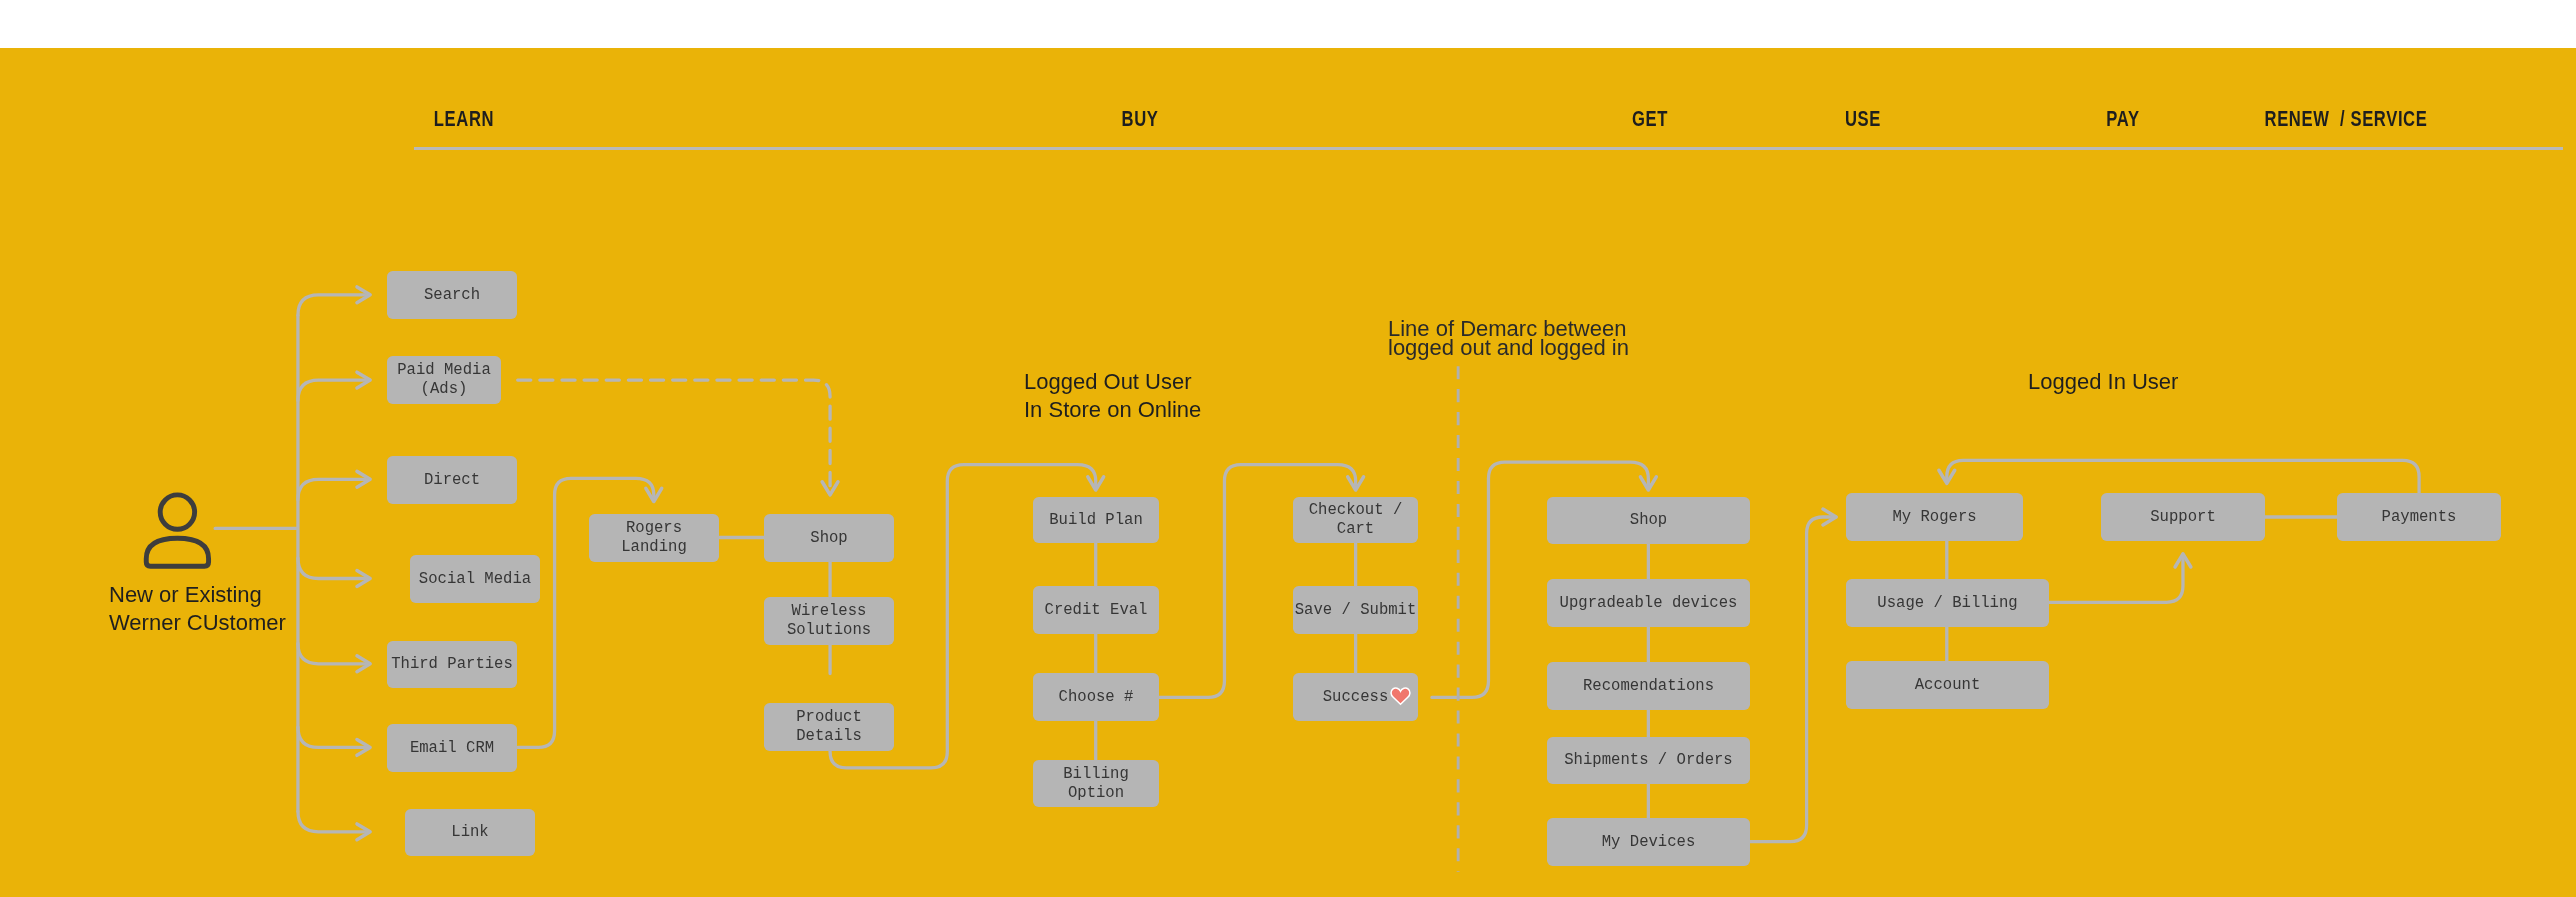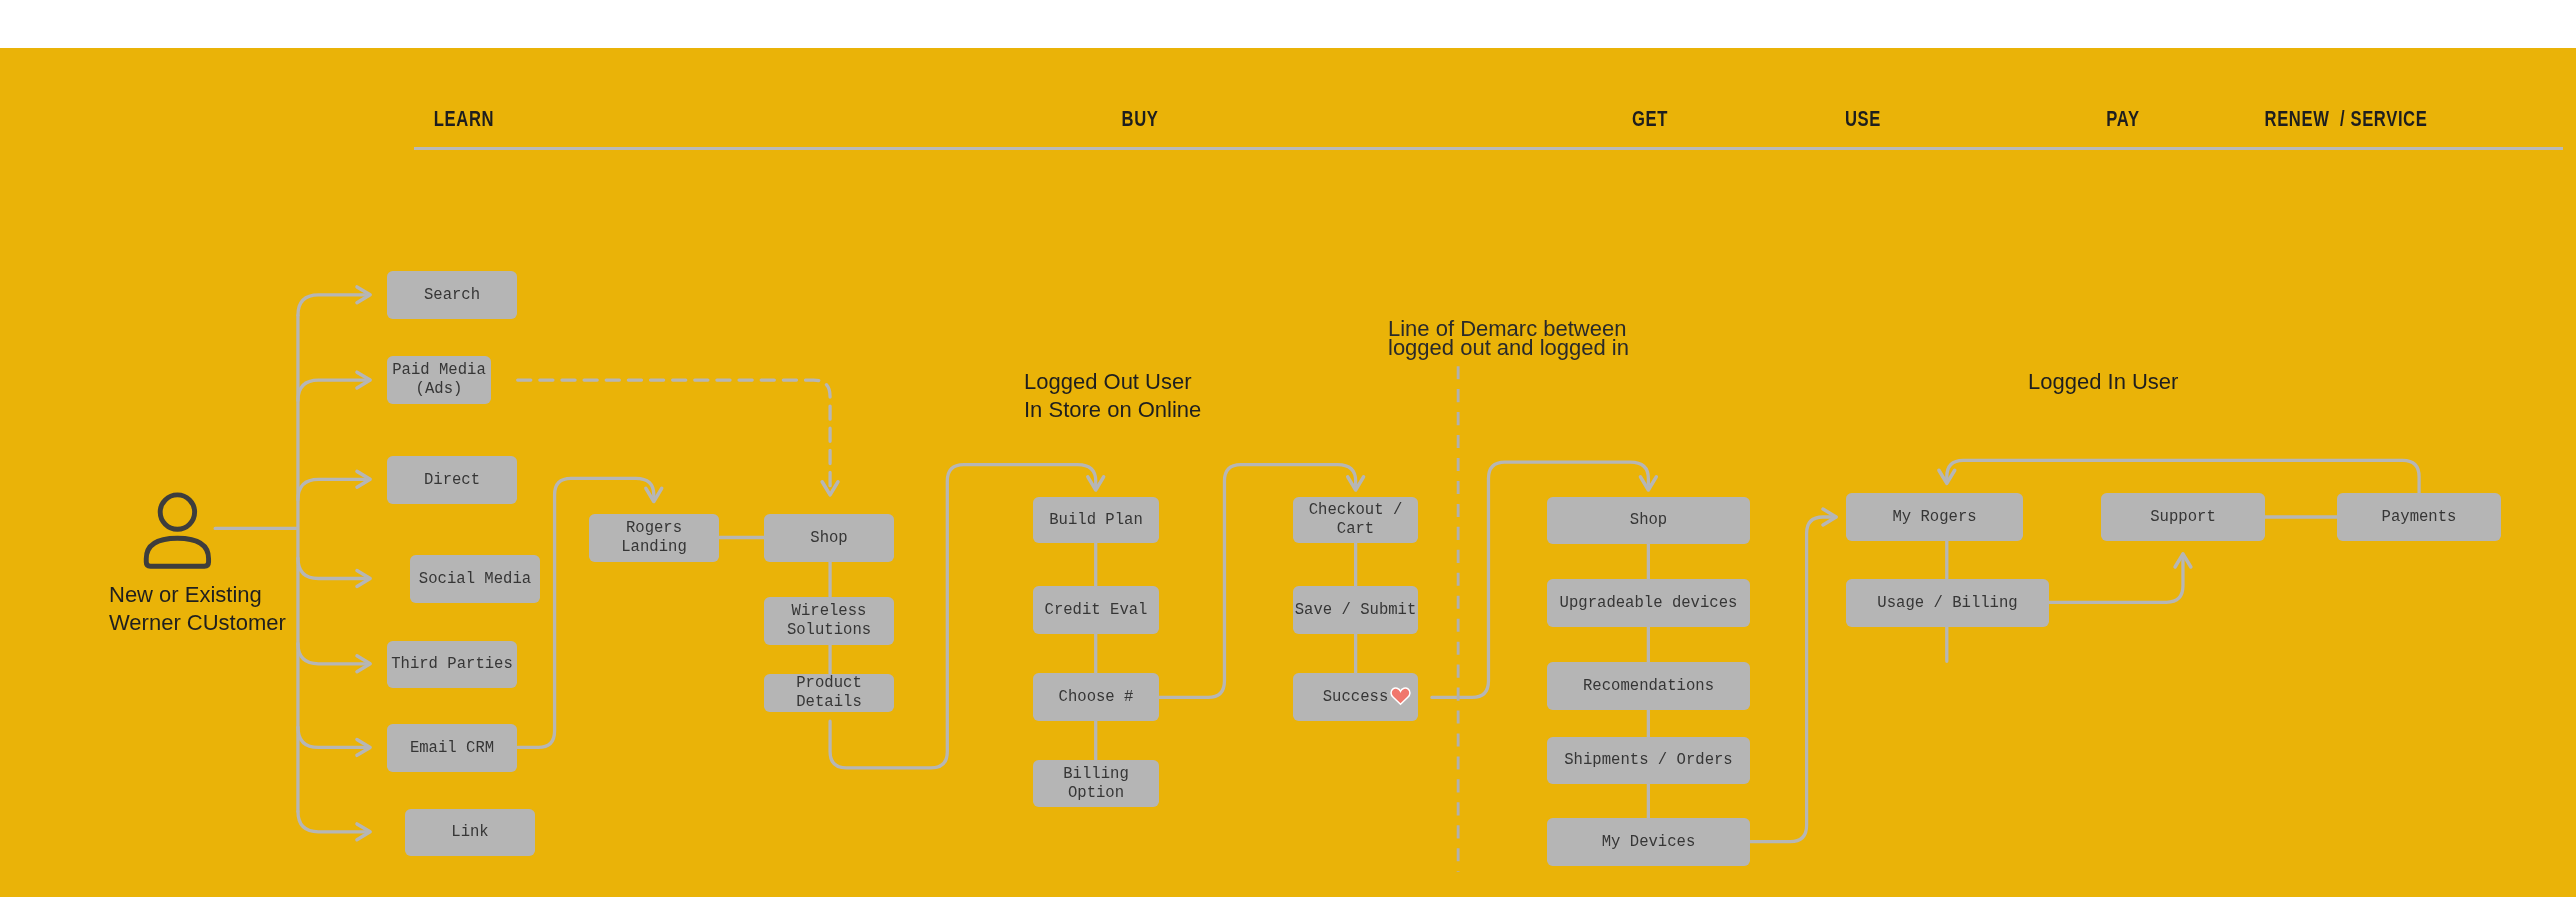--- a/index.html
+++ b/index.html
@@ -86,31 +86,31 @@
     </g>
   </svg>
 
   <div class="seclabel" style="left:109px;top:533px"><span>New or Existing</span><br><span>Werner CUstomer</span></div>
 
   <div class="seclabel" style="left:1024px;top:320px"><span>Logged Out User</span><br><span>In Store on Online</span></div>
   <div class="seclabel" style="left:2028px;top:320px">Logged In User</div>
   <div class="notelabel" style="left:1388px;top:271px"><span>Line of Demarc between</span><br><span>logged out and logged in</span></div>
 
   <div class="node" style="left:387px;top:223px;width:130px;height:48px">Search</div>
-  <div class="node" style="left:387px;top:308px;width:104px;height:48px">Paid Media (Ads)</div>
+  <div class="node" style="left:387px;top:308px;width:114px;height:48px">Paid Media (Ads)</div>
   <div class="node" style="left:387px;top:408px;width:130px;height:48px">Direct</div>
   <div class="node" style="left:410px;top:507px;width:130px;height:48px">Social Media</div>
   <div class="node" style="left:387px;top:593px;width:130px;height:47px">Third Parties</div>
   <div class="node" style="left:387px;top:676px;width:130px;height:48px">Email CRM</div>
   <div class="node" style="left:405px;top:761px;width:130px;height:47px">Link</div>
 
   <div class="node" style="left:589px;top:466px;width:130px;height:48px">Rogers Landing</div>
   <div class="node" style="left:764px;top:466px;width:130px;height:48px">Shop</div>
   <div class="node" style="left:764px;top:549px;width:130px;height:48px">Wireless Solutions</div>
-  <div class="node" style="left:764px;top:626px;width:130px;height:38px">Product Details</div>
+  <div class="node" style="left:764px;top:655px;width:130px;height:48px">Product Details</div>
 
   <div class="node" style="left:1033px;top:449px;width:126px;height:46px">Build Plan</div>
   <div class="node" style="left:1033px;top:538px;width:126px;height:48px">Credit Eval</div>
   <div class="node" style="left:1033px;top:625px;width:126px;height:48px">Choose #</div>
   <div class="node" style="left:1033px;top:712px;width:126px;height:47px">Billing Option</div>
 
   <div class="node" style="left:1293px;top:449px;width:125px;height:46px">Checkout / Cart</div>
   <div class="node" style="left:1293px;top:538px;width:125px;height:48px">Save / Submit</div>
   <div class="node" style="left:1293px;top:625px;width:125px;height:48px">
     <span>Success</span>
@@ -120,18 +120,19 @@
   </div>
 
   <div class="node" style="left:1547px;top:449px;width:203px;height:47px">Shop</div>
   <div class="node" style="left:1547px;top:531px;width:203px;height:48px">Upgradeable devices</div>
   <div class="node" style="left:1547px;top:614px;width:203px;height:48px">Recomendations</div>
   <div class="node" style="left:1547px;top:689px;width:203px;height:47px">Shipments / Orders</div>
   <div class="node" style="left:1547px;top:770px;width:203px;height:48px">My Devices</div>
 
   <div class="node" style="left:1846px;top:445px;width:177px;height:48px">My Rogers</div>
   <div class="node" style="left:1846px;top:531px;width:203px;height:48px">Usage / Billing</div>
+  <div class="node" style="left:1846px;top:613px;width:203px;height:48px">Account</div>
 
   <div class="node" style="left:2101px;top:445px;width:164px;height:48px">Support</div>
   <div class="node" style="left:2337px;top:445px;width:164px;height:48px">Payments</div>
 
 </div>
 
 
 </body></html>

